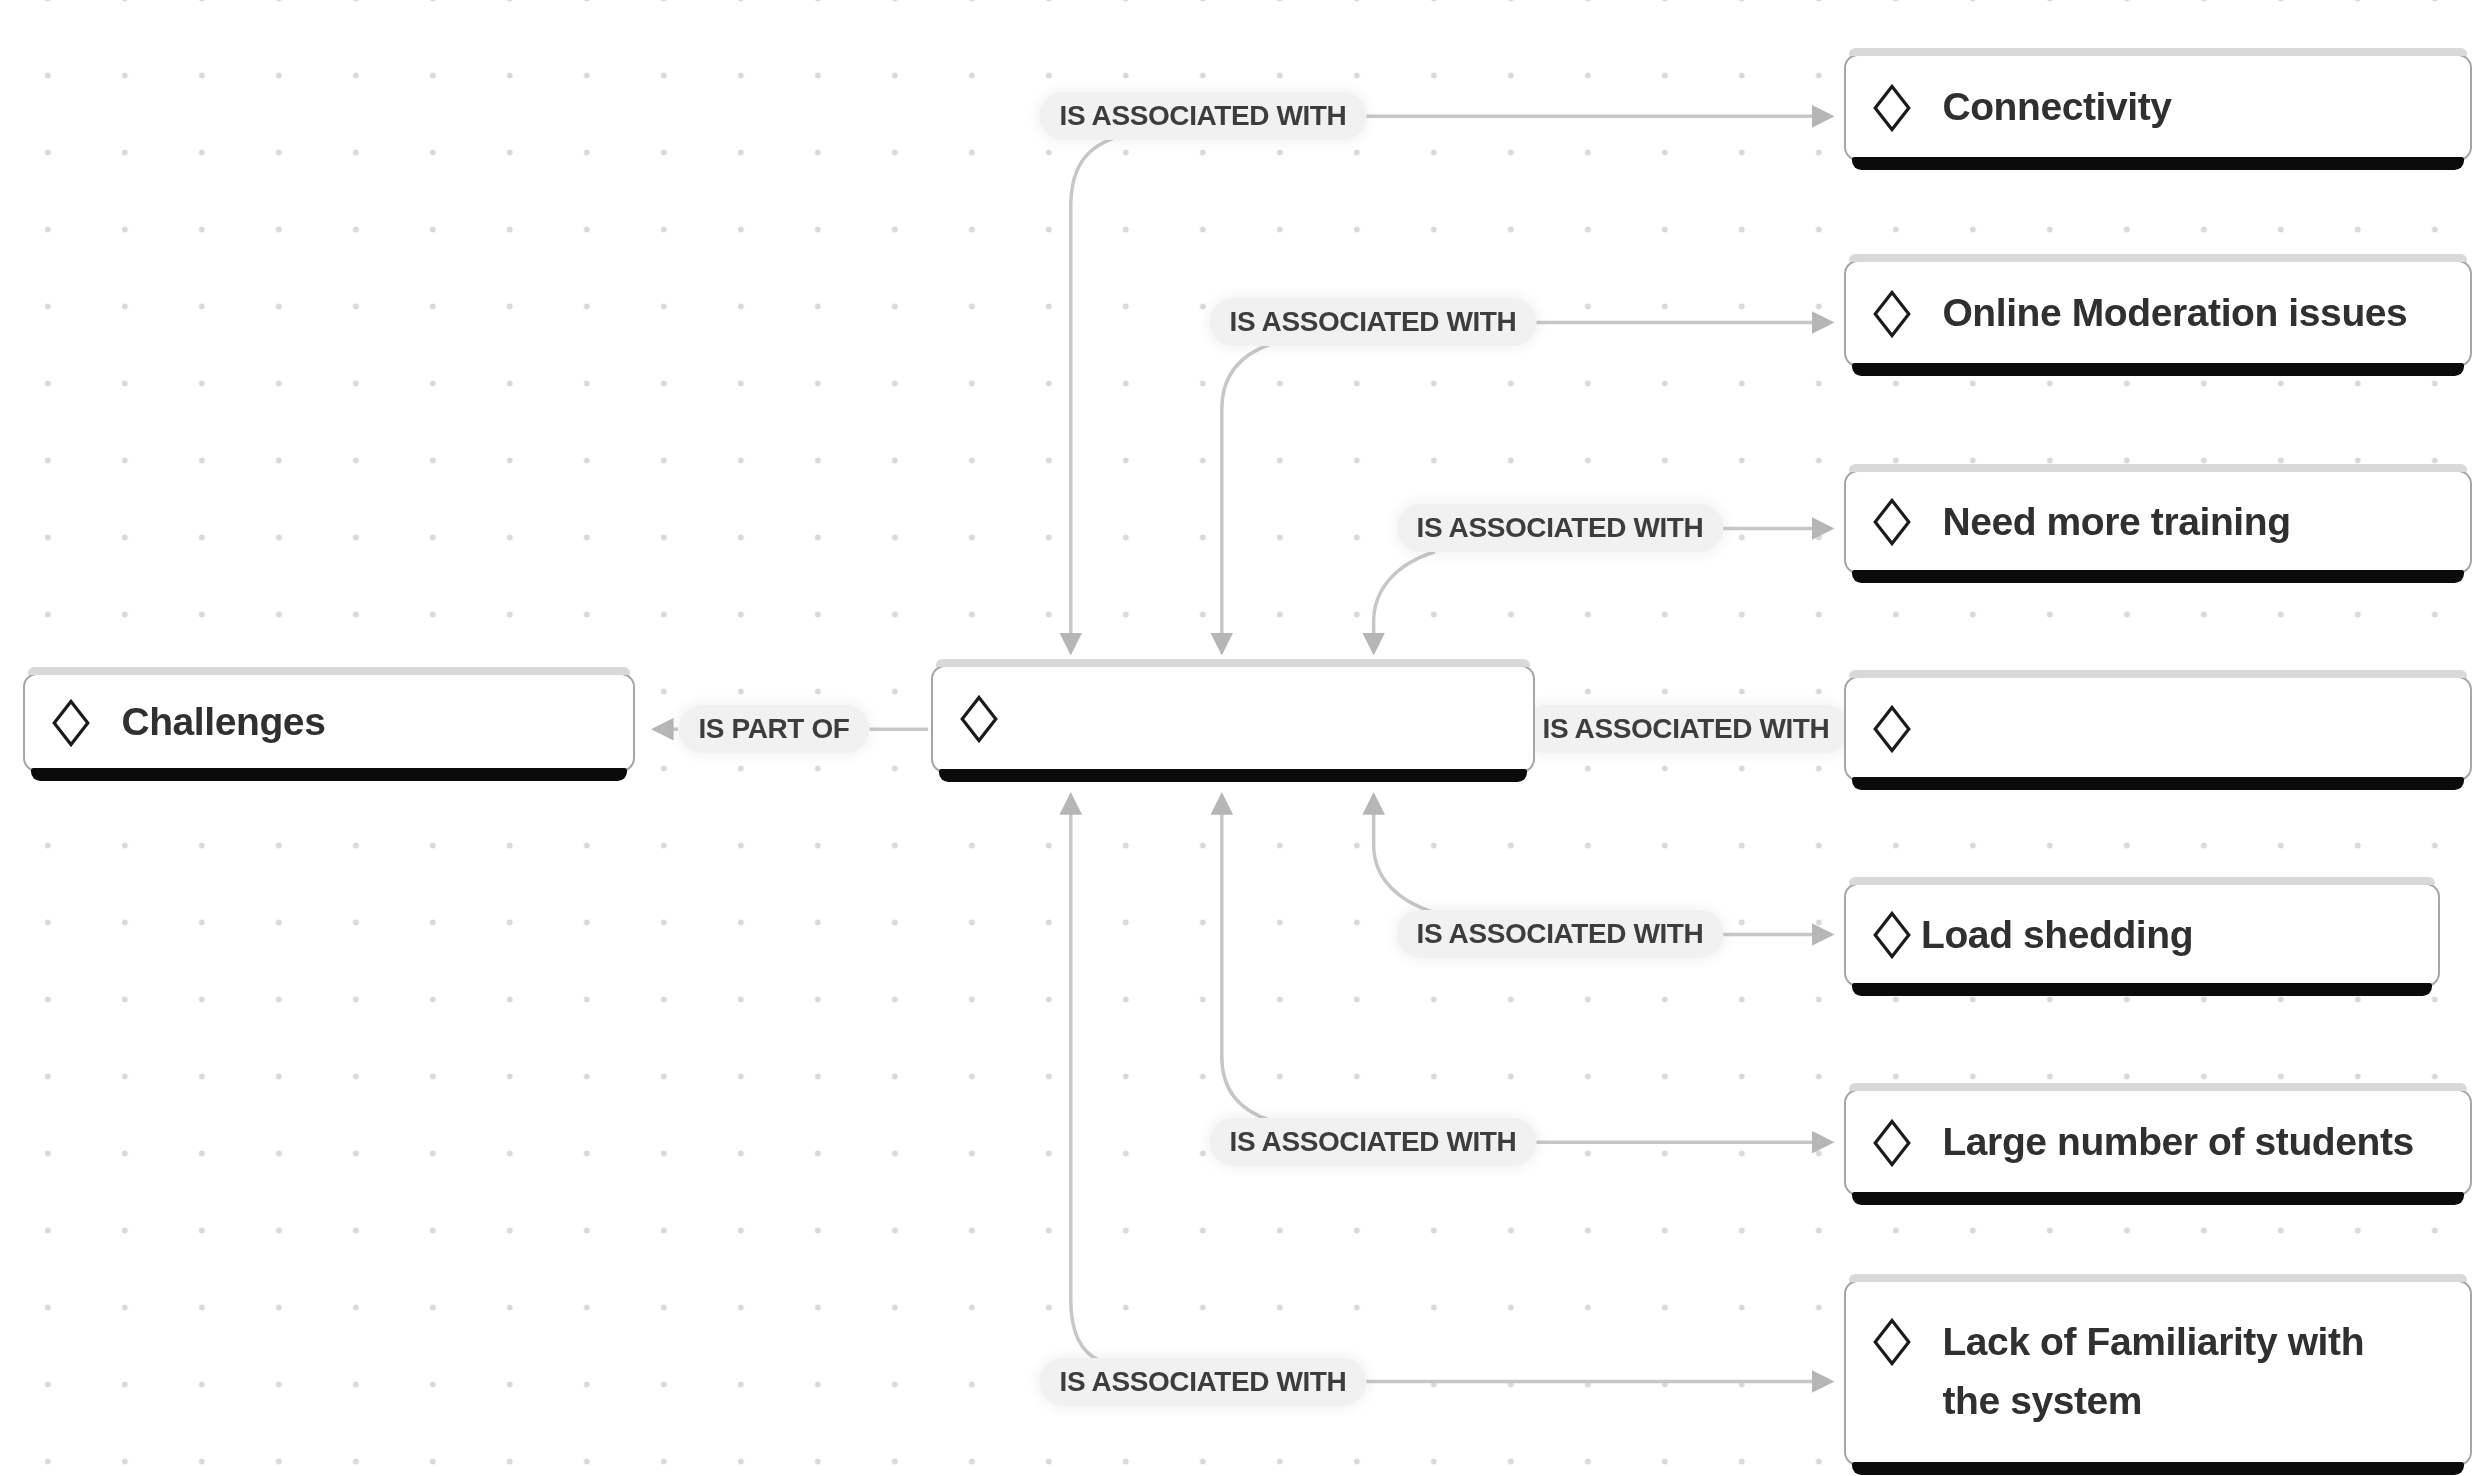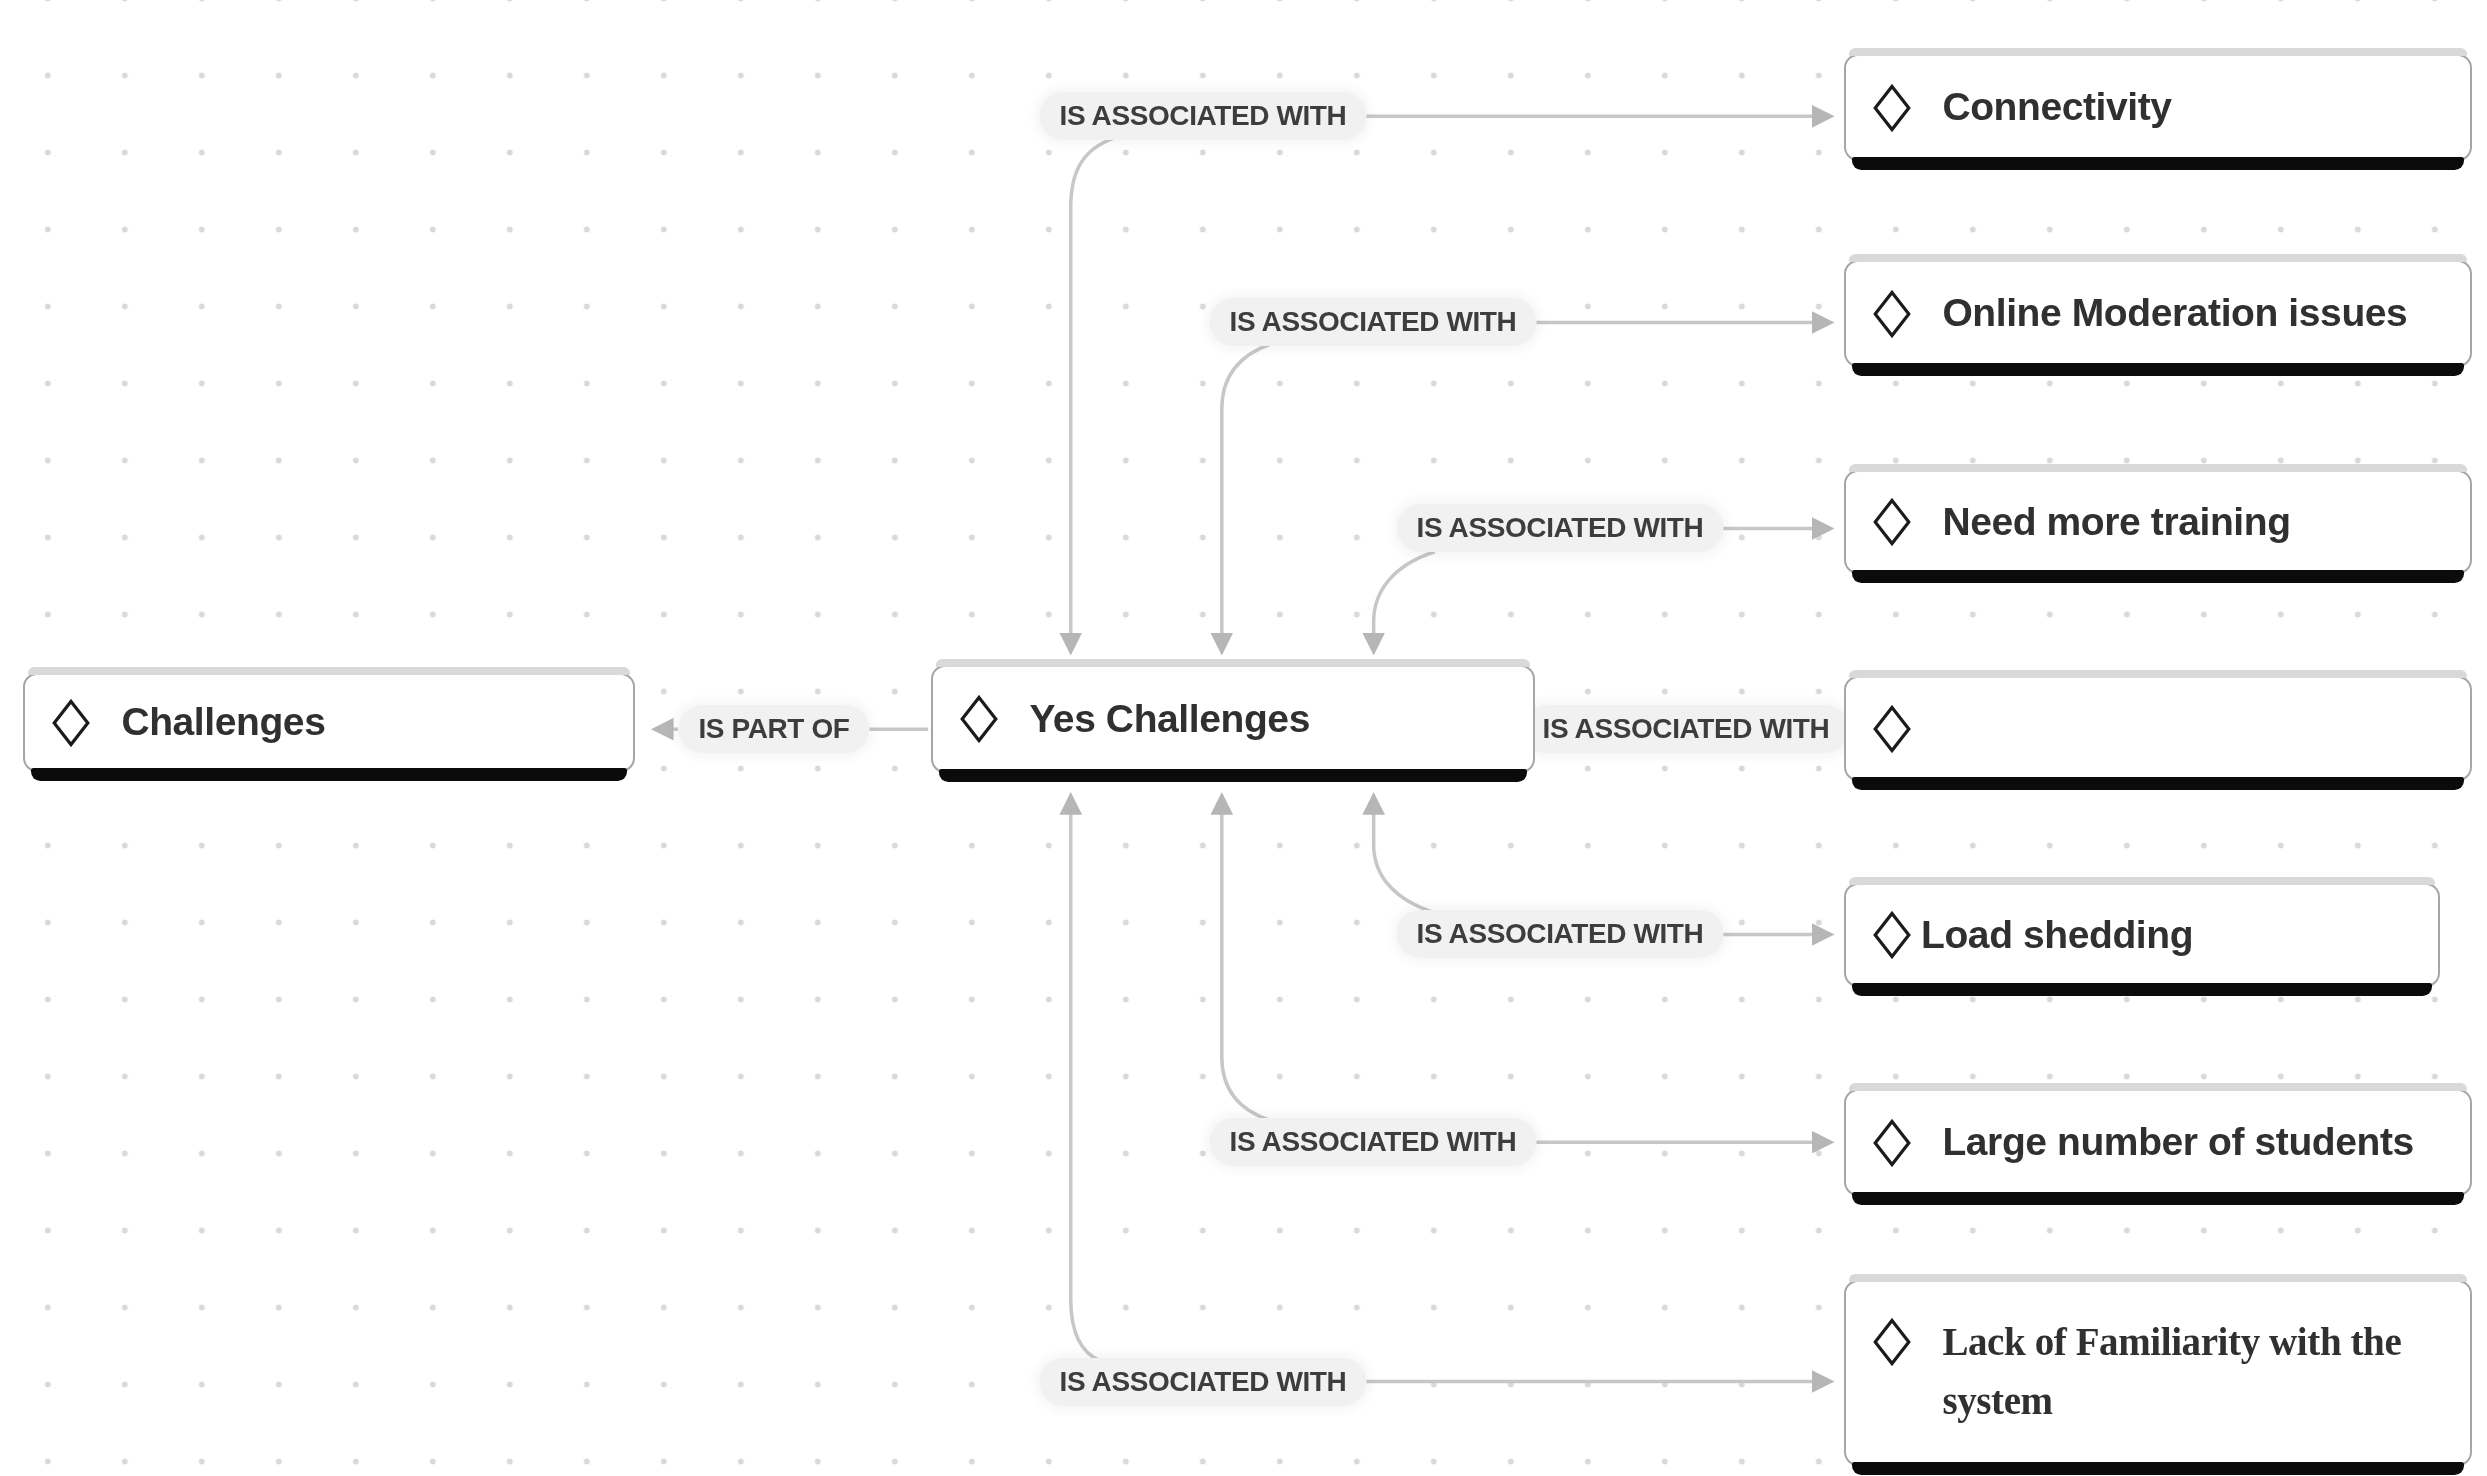--- a/index.html
+++ b/index.html
@@ -122,21 +122,20 @@
     <svg class="diamond" width="42" height="48" viewBox="0 0 24 30">
       <polygon points="12,1.5 22.5,15 12,28.5 1.5,15" fill="#ffffff" stroke="#1b1b1b" stroke-width="2"></polygon>
     </svg>
     <span class="label">Challenges</span>
   </div>
 
   <div class="node" style="left:931px; top:665px; width:604px; height:108px;">
     <svg class="diamond" width="42" height="48" viewBox="0 0 24 30">
       <polygon points="12,1.5 22.5,15 12,28.5 1.5,15" fill="#ffffff" stroke="#1b1b1b" stroke-width="2"></polygon>
     </svg>
-    <span class="label">Yes Challenges</span>
   </div>
 
   <div class="node" style="left:1844px; top:54px; width:628px; height:107px;">
     <svg class="diamond" width="42" height="48" viewBox="0 0 24 30">
       <polygon points="12,1.5 22.5,15 12,28.5 1.5,15" fill="#ffffff" stroke="#1b1b1b" stroke-width="2"></polygon>
     </svg>
     <span class="label">Connectivity</span>
   </div>
 
   <div class="node" style="left:1844px; top:260px; width:628px; height:107px;">
@@ -166,21 +165,21 @@
     <span class="label">Load shedding</span>
   </div>
 
   <div class="node" style="left:1844px; top:1089px; width:628px; height:107px;">
     <svg class="diamond" width="42" height="48" viewBox="0 0 24 30">
       <polygon points="12,1.5 22.5,15 12,28.5 1.5,15" fill="#ffffff" stroke="#1b1b1b" stroke-width="2"></polygon>
     </svg>
     <span class="label">Large number of students</span>
   </div>
 
-  <div class="node two-line" style="left:1844px; top:1280px; width:628px; height:186px;font-family:Liberation Serif, serif;">
+  <div class="node two-line" style="left:1844px; top:1280px; width:628px; height:186px;">
     <svg class="diamond" width="42" height="48" viewBox="0 0 24 30">
       <polygon points="12,1.5 22.5,15 12,28.5 1.5,15" fill="#ffffff" stroke="#1b1b1b" stroke-width="2"></polygon>
     </svg>
     <span class="label">Lack of Familiarity with the system</span>
   </div>
 
 </div>
 
 
 </body></html>

